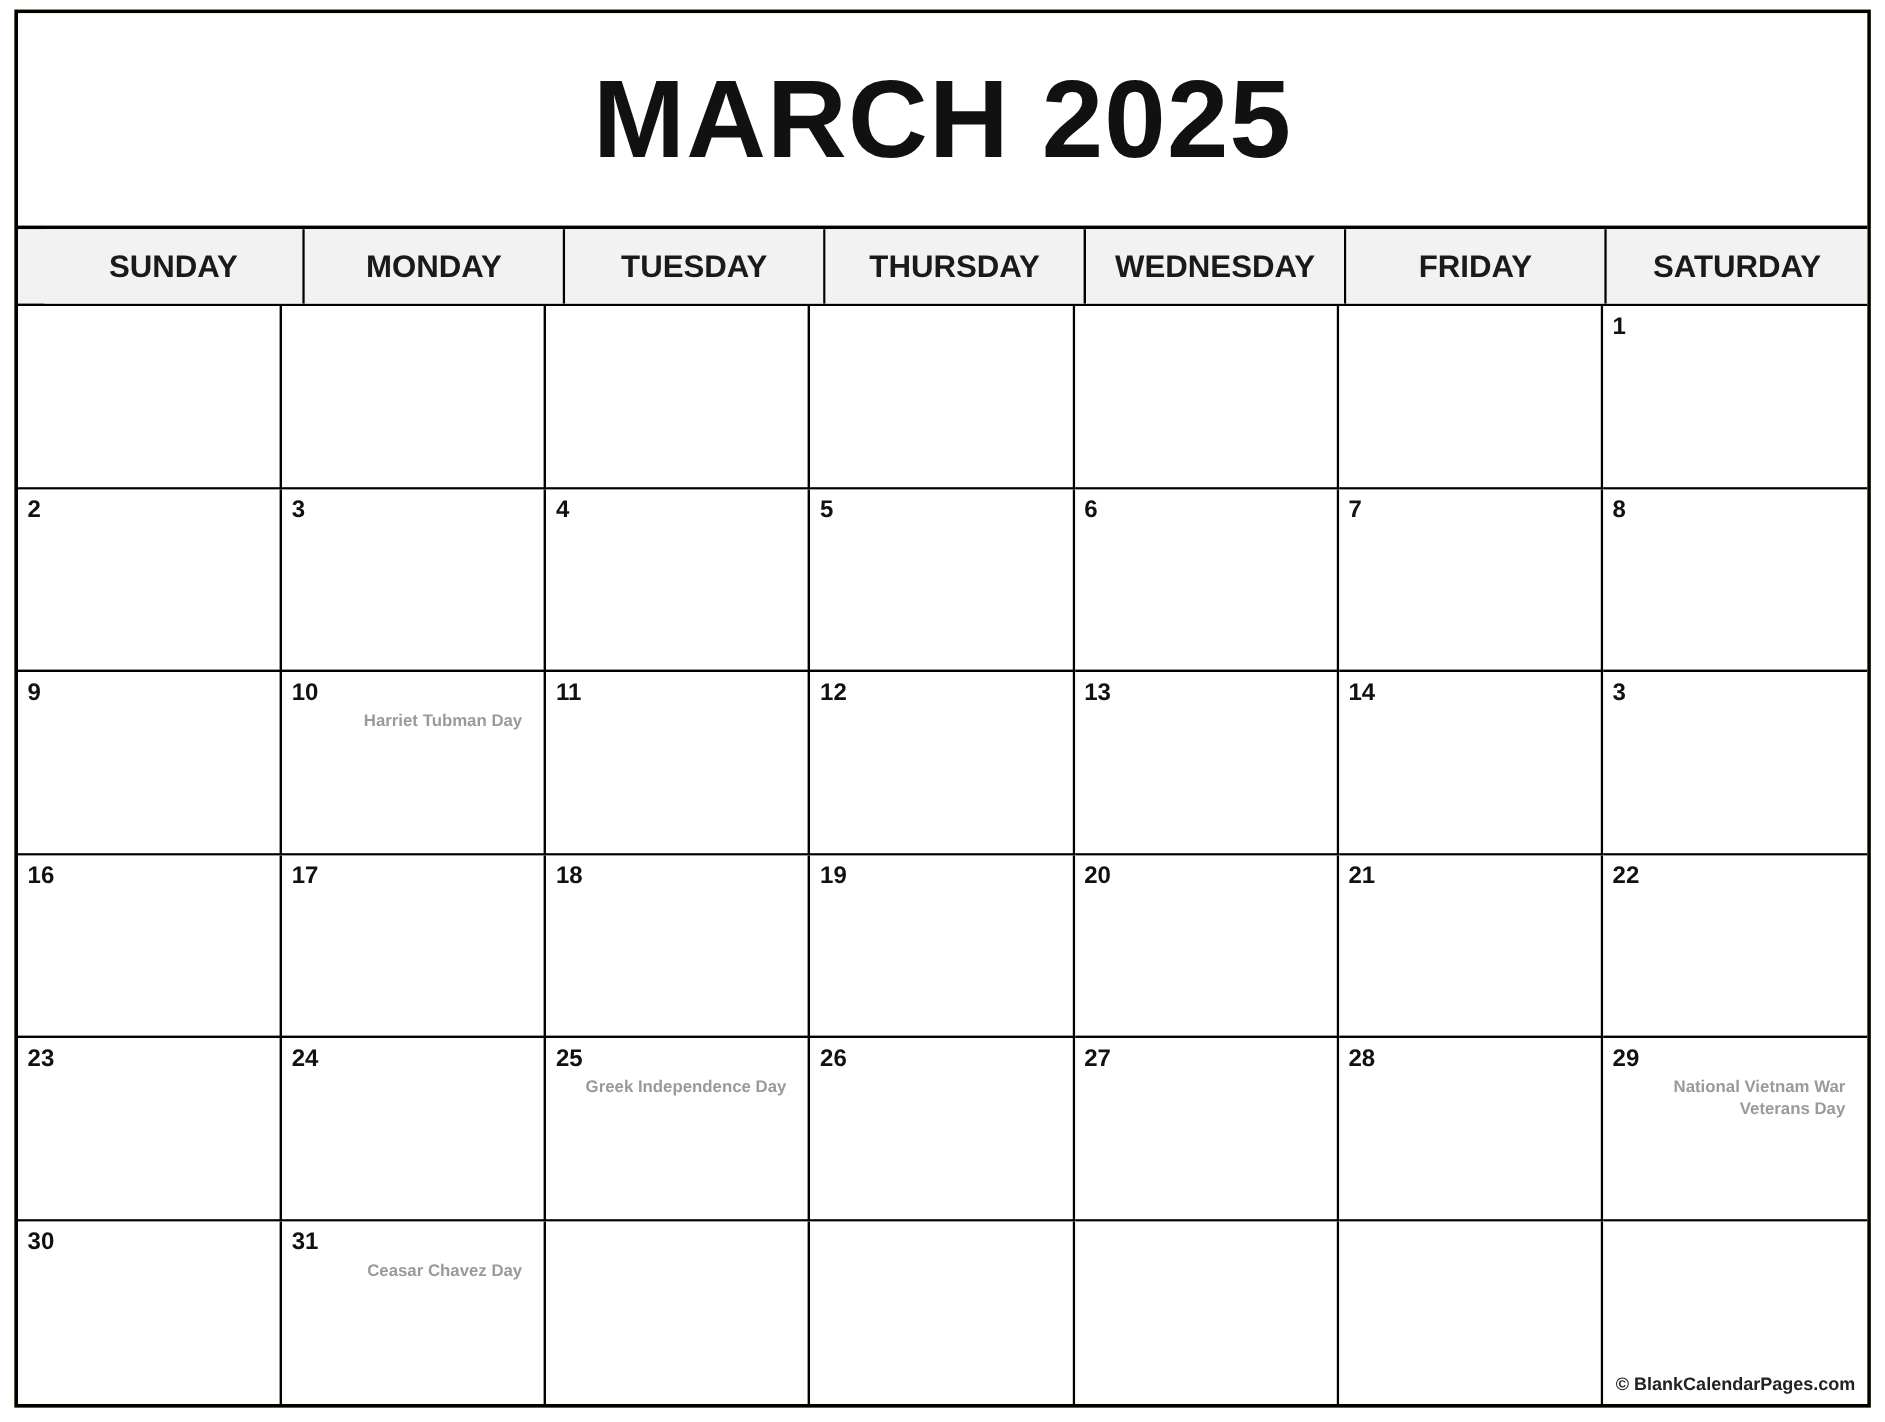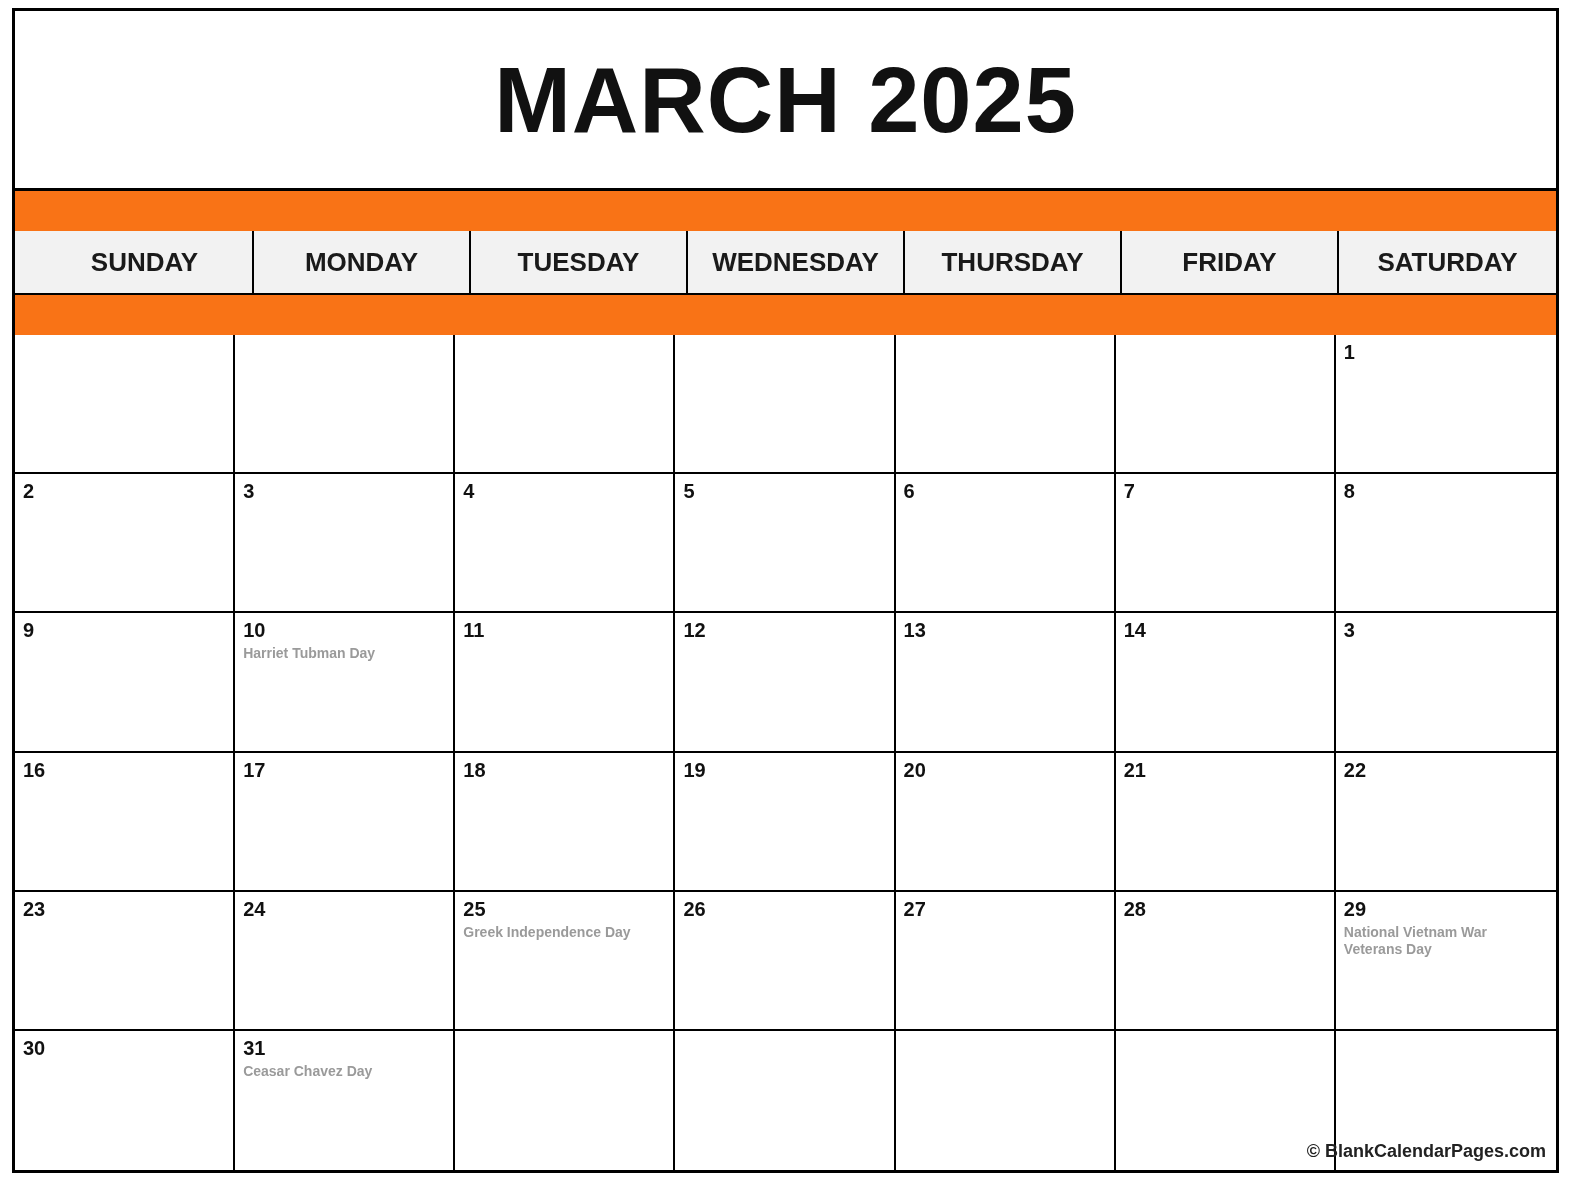--- a/index.html
+++ b/index.html
@@ -13,24 +13,23 @@
     font-family: "Liberation Sans", sans-serif;
     overflow: hidden;
   }
   .calendar {
     position: relative;
     width: 1547px;
     height: 1165px;
     margin: 8px auto 0 auto;
     border: 3px solid #000000;
     box-sizing: border-box;
-    background: #f97316;
+    background: #bef264;
     display: flex;
     flex-direction: column;
-    gap: 40px;
   }
   .title-bar {
     height: 180px;
     flex: 0 0 180px;
     border-bottom: 3px solid #000000;
     display: flex;
     align-items: center;
     justify-content: center;
     box-sizing: border-box;
     background: #ffffff;
@@ -93,46 +92,47 @@
     color: #111111;
     line-height: 1.1;
   }
   .event {
     font-size: 14px;
     font-weight: bold;
     color: #9a9a9a;
     line-height: 1.25;
     margin-top: 4px;
     max-width: 95%;
+    text-align: right;
   }
   .footer-credit {
     position: absolute;
     right: 10px;
     bottom: 8px;
-    font-size: 18px;
+    font-size: 15px;
     font-weight: bold;
     color: #222222;
     white-space: nowrap;
   }
 </style>
 </head>
 <body>
 
 <div class="calendar">
 
   <div class="title-bar">
     <div class="title">MARCH 2025</div>
   </div>
 
   <div class="weekdays">
     <div class="weekday">SUNDAY</div>
     <div class="weekday">MONDAY</div>
     <div class="weekday">TUESDAY</div>
+    <div class="weekday">THURSDAY</div>
     <div class="weekday">WEDNESDAY</div>
-    <div class="weekday">THURSDAY</div>
     <div class="weekday">FRIDAY</div>
     <div class="weekday">SATURDAY</div>
   </div>
 
   <div class="grid">
 
     <div class="cell">
       <div class="daynum"></div>
       <div class="event"></div>
     </div>

